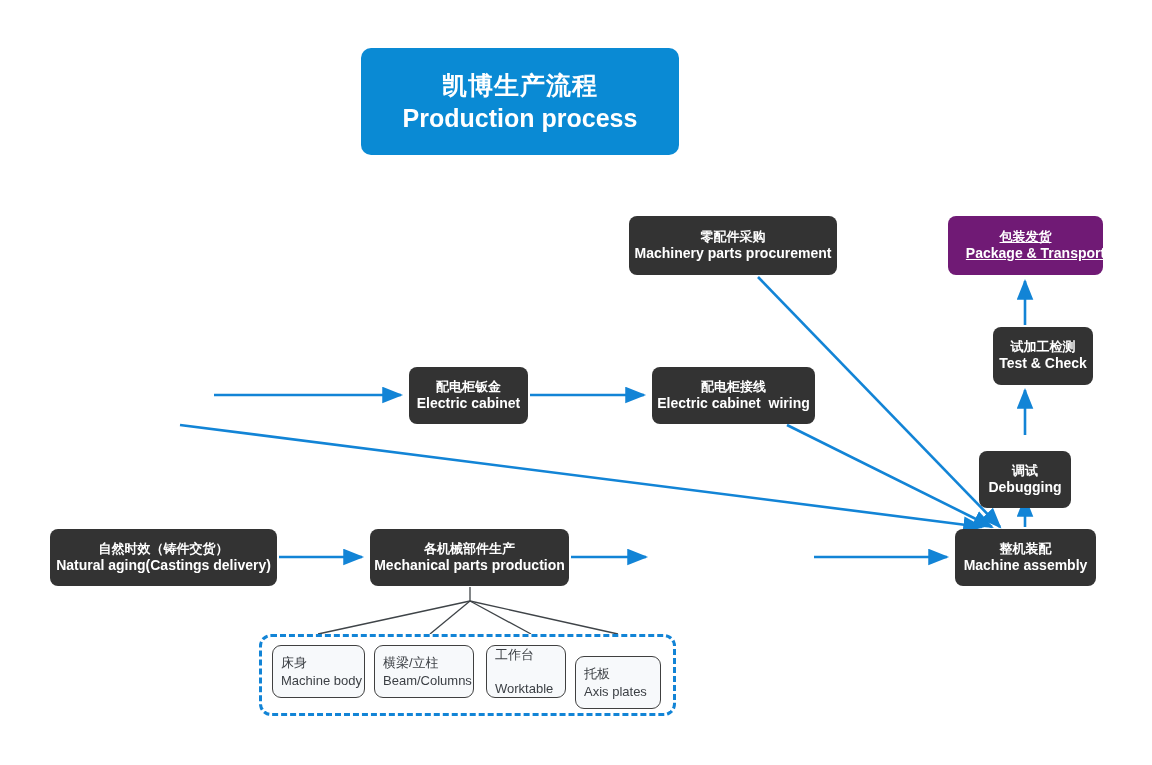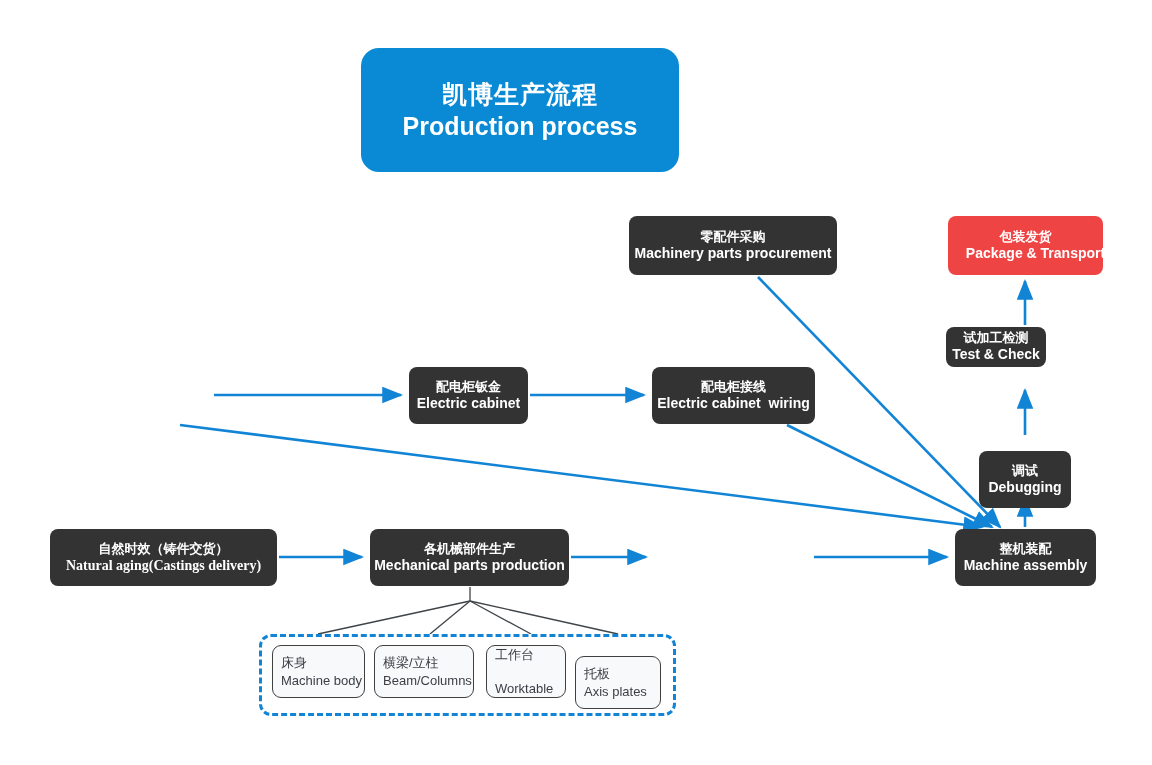--- a/index.html
+++ b/index.html
@@ -47,23 +47,23 @@
     font-weight: bold;
     line-height: 1.25;
     white-space: pre;
   }
   
   .banner {
     position: absolute;
     left: 361px;
     top: 48px;
     width: 318px;
-    height: 124px;
+    height: 107px;
     background: #0a8ad4;
-    border-radius: 18px;
+    border-radius: 10px;
     display: flex;
     flex-direction: column;
     align-items: center;
     justify-content: center;
     color: #ffffff;
     z-index: 3;
   }
   .banner .cn {
     font-size: 25px;
     font-weight: bold;
@@ -78,22 +78,23 @@
   
   .dark {
     background: #333333;
     color: #ffffff;
   }
   .dark .cn { font-size: 13px; }
   .dark .en { font-size: 14px; }
 
   
   .orange {
-    background: #ef4444;
+    background: #701a75;
     color: #ffffff;
+    text-decoration: underline;
   }
   .orange .cn { font-size: 13px; }
   .orange .en { font-size: 14px; margin-left: 20px; }
 
   
   .group-box {
     position: absolute;
     left: 259px;
     top: 634px;
     width: 411px;
@@ -183,42 +184,42 @@
   <div class="node dark" style="left:629px; top:216px; width:208px; height:59px;">
     <div class="cn">零配件采购</div>
     <div class="en">Machinery parts procurement</div>
   </div>
 
   <div class="node orange" style="left:948px; top:216px; width:155px; height:59px;">
     <div class="cn">包装发货</div>
     <div class="en">Package &amp; Transport</div>
   </div>
 
-  <div class="node dark" style="left:946px; top:327px; width:100px; height:40px;">
+  <div class="node dark" style="left:993px; top:327px; width:100px; height:58px;">
     <div class="cn">试加工检测</div>
     <div class="en">Test &amp; Check</div>
   </div>
 
 
   <div class="node dark" style="left:652px; top:367px; width:163px; height:57px;">
     <div class="cn">配电柜接线</div>
     <div class="en">Electric cabinet  wiring</div>
   </div>
 
   <div class="node dark" style="left:409px; top:367px; width:119px; height:57px;">
     <div class="cn">配电柜钣金</div>
     <div class="en">Electric cabinet</div>
   </div>
 
   <div class="node dark" style="left:979px; top:451px; width:92px; height:57px;">
     <div class="cn">调试</div>
     <div class="en">Debugging</div>
   </div>
 
-  <div class="node dark" style="left:50px; top:529px; width:227px; height:57px;font-family:Liberation Serif, serif;">
+  <div class="node dark" style="left:50px; top:529px; width:227px; height:57px;">
     <div class="cn">自然时效（铸件交货）</div>
     <div class="en">Natural aging(Castings delivery)</div>
   </div>
 
   <div class="node dark" style="left:370px; top:529px; width:199px; height:57px;">
     <div class="cn">各机械部件生产</div>
     <div class="en">Mechanical parts production</div>
   </div>
 
 

